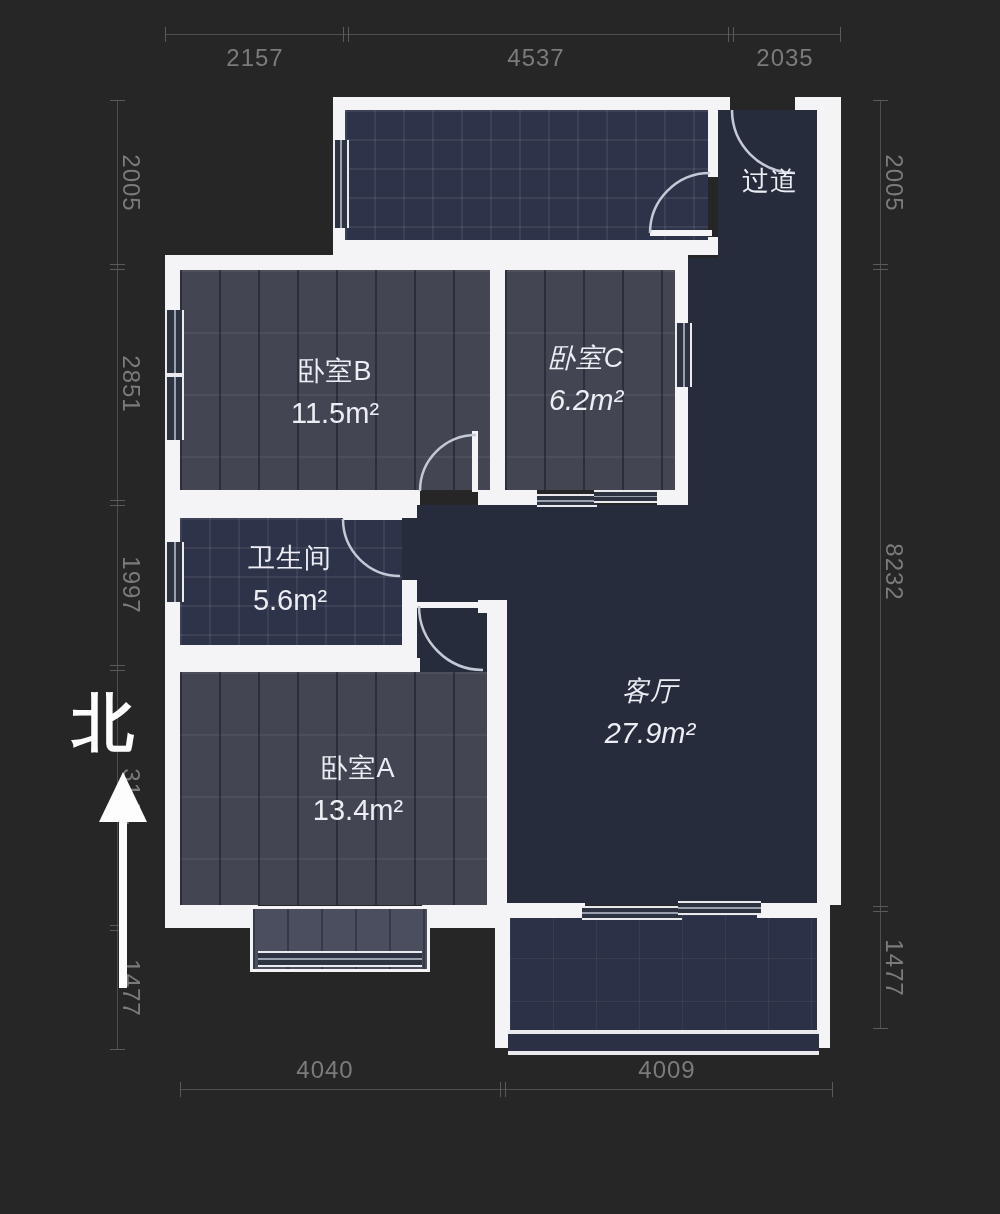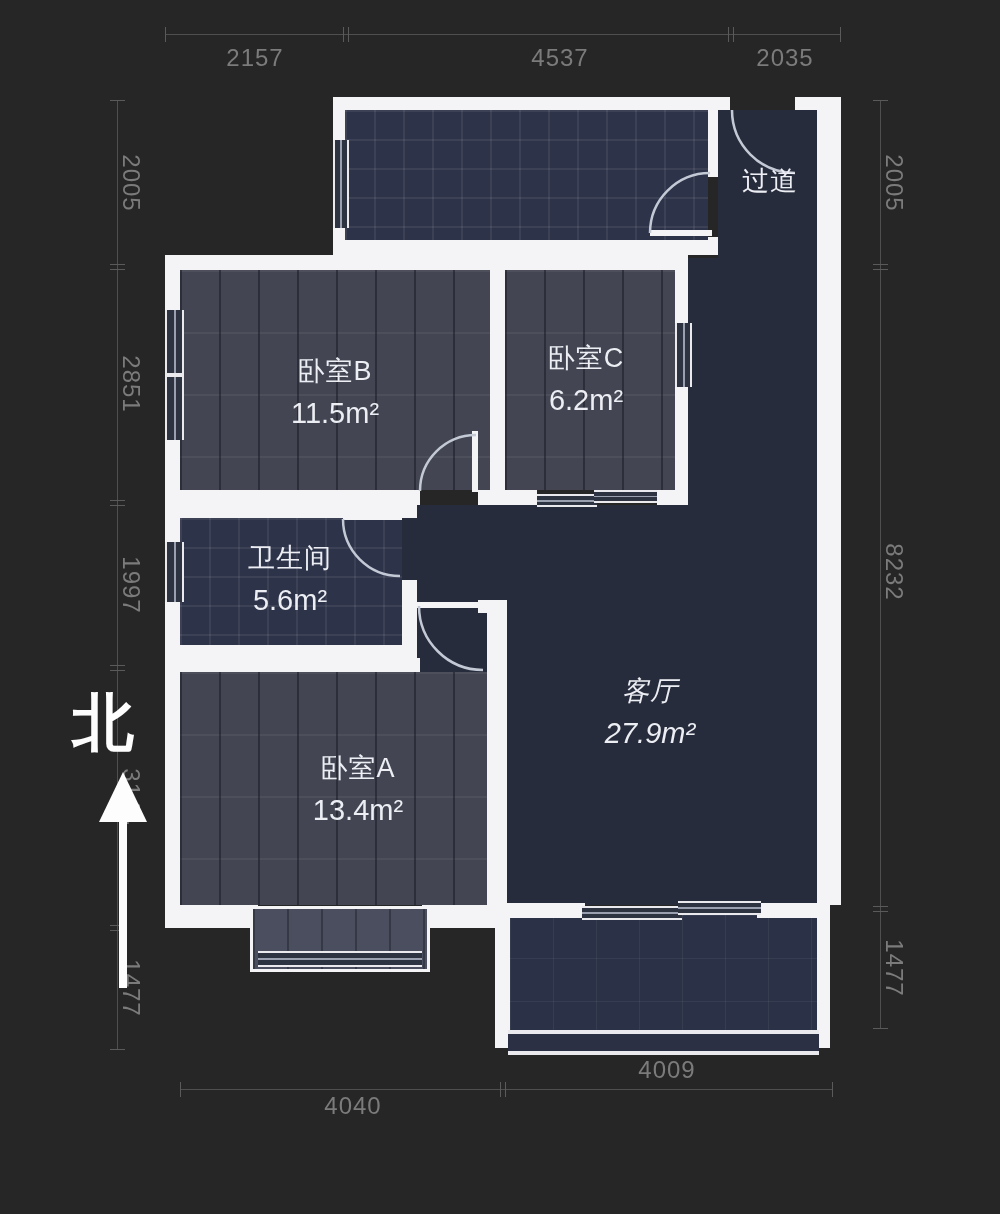--- a/index.html
+++ b/index.html
@@ -166,21 +166,21 @@
     <path d="M 419 606 A 64 64 0 0 0 483 670" fill="none" stroke="#c4c9d6" stroke-width="2.5"></path>
   </svg>
 
   <div class="abs room-label" style="left:770px;top:182px;">
     <div class="rname">过道</div>
   </div>
   <div class="abs room-label" style="left:335px;top:378px;margin-top:15px;">
     <div class="rname">卧室B</div>
     <div class="rarea">11.5m²</div>
   </div>
-  <div class="abs room-label" style="left:586px;top:380px;">
+  <div class="abs room-label" style="left:586px;top:380px;font-style:italic;">
     <div class="rname">卧室C</div>
     <div class="rarea">6.2m²</div>
   </div>
   <div class="abs room-label" style="left:290px;top:580px;">
     <div class="rname">卫生间</div>
     <div class="rarea">5.6m²</div>
   </div>
   <div class="abs room-label" style="left:650px;top:713px;font-style:italic;">
     <div class="rname">客厅</div>
     <div class="rarea">27.9m²</div>
@@ -191,21 +191,21 @@
   </div>
 
   <div class="abs dim-line" style="left:165px;top:34px;width:675px;height:1px;"></div>
   <div class="abs tick" style="left:165px;top:27px;width:1px;height:15px;"></div>
   <div class="abs tick" style="left:343px;top:27px;width:1px;height:15px;"></div>
   <div class="abs tick" style="left:348px;top:27px;width:1px;height:15px;"></div>
   <div class="abs tick" style="left:728px;top:27px;width:1px;height:15px;"></div>
   <div class="abs tick" style="left:733px;top:27px;width:1px;height:15px;"></div>
   <div class="abs tick" style="left:840px;top:27px;width:1px;height:15px;"></div>
   <div class="abs dim-label" style="left:255px;top:58px;">2157</div>
-  <div class="abs dim-label" style="left:560px;top:58px;text-align:right;">4537</div>
+  <div class="abs dim-label" style="left:536px;top:58px;text-align:right;">4537</div>
   <div class="abs dim-label" style="left:785px;top:58px;">2035</div>
 
   <div class="abs dim-line" style="left:117px;top:100px;width:1px;height:949px;"></div>
   <div class="abs tick" style="left:110px;top:100px;width:15px;height:1px;"></div>
   <div class="abs tick" style="left:110px;top:264px;width:15px;height:1px;"></div>
   <div class="abs tick" style="left:110px;top:269px;width:15px;height:1px;"></div>
   <div class="abs tick" style="left:110px;top:500px;width:15px;height:1px;"></div>
   <div class="abs tick" style="left:110px;top:505px;width:15px;height:1px;"></div>
   <div class="abs tick" style="left:110px;top:665px;width:15px;height:1px;"></div>
   <div class="abs tick" style="left:110px;top:670px;width:15px;height:1px;"></div>
@@ -227,20 +227,20 @@
   <div class="abs tick" style="left:873px;top:1028px;width:15px;height:1px;"></div>
   <div class="abs dim-label rot" style="left:894px;top:183px;">2005</div>
   <div class="abs dim-label rot" style="left:894px;top:572px;">8232</div>
   <div class="abs dim-label rot" style="left:894px;top:968px;">1477</div>
 
   <div class="abs dim-line" style="left:180px;top:1089px;width:652px;height:1px;"></div>
   <div class="abs tick" style="left:180px;top:1082px;width:1px;height:15px;"></div>
   <div class="abs tick" style="left:500px;top:1082px;width:1px;height:15px;"></div>
   <div class="abs tick" style="left:505px;top:1082px;width:1px;height:15px;"></div>
   <div class="abs tick" style="left:832px;top:1082px;width:1px;height:15px;"></div>
-  <div class="abs dim-label" style="left:353px;top:1070px;margin-top:36px;">4040</div>
+  <div class="abs dim-label" style="left:325px;top:1070px;">4040</div>
   <div class="abs dim-label" style="left:667px;top:1070px;">4009</div>
 
   <div class="abs north-char" style="left:103px;top:723px;">北</div>
   <div class="abs arrow-head" style="left:99px;top:772px;"></div>
   <div class="abs arrow-shaft" style="left:119px;top:820px;width:8px;height:168px;"></div>
 
 </div>
 
 </body></html>

